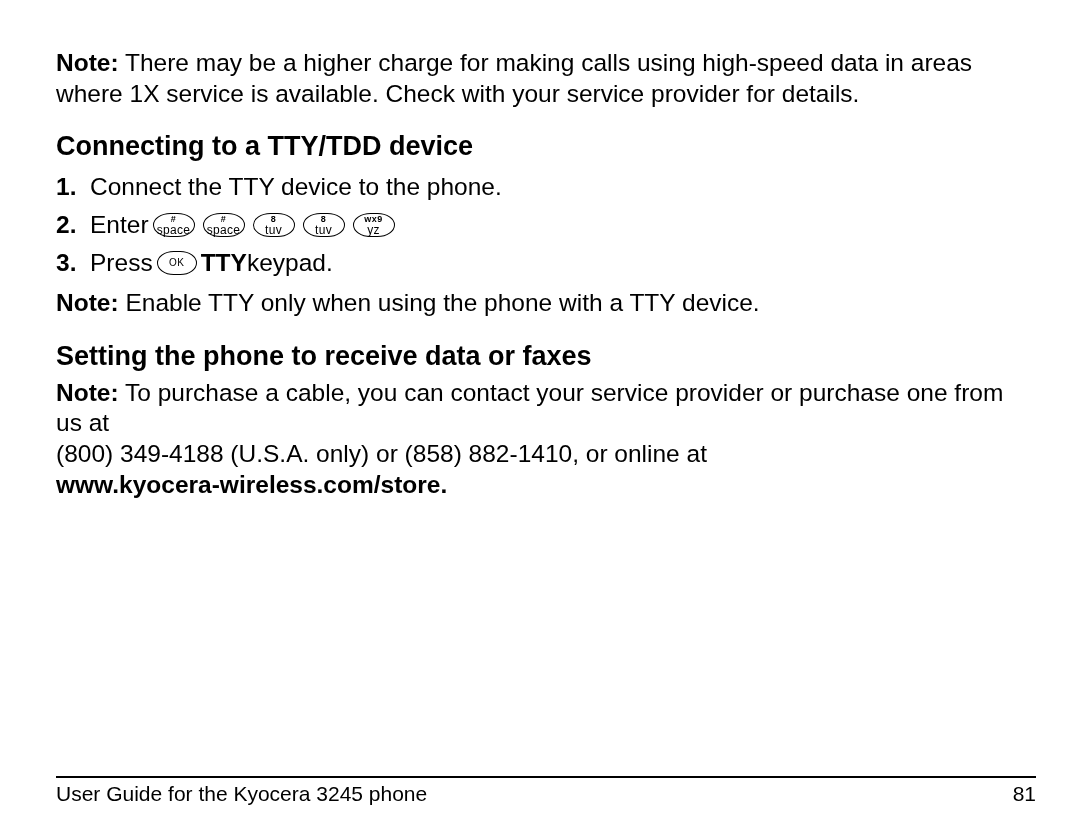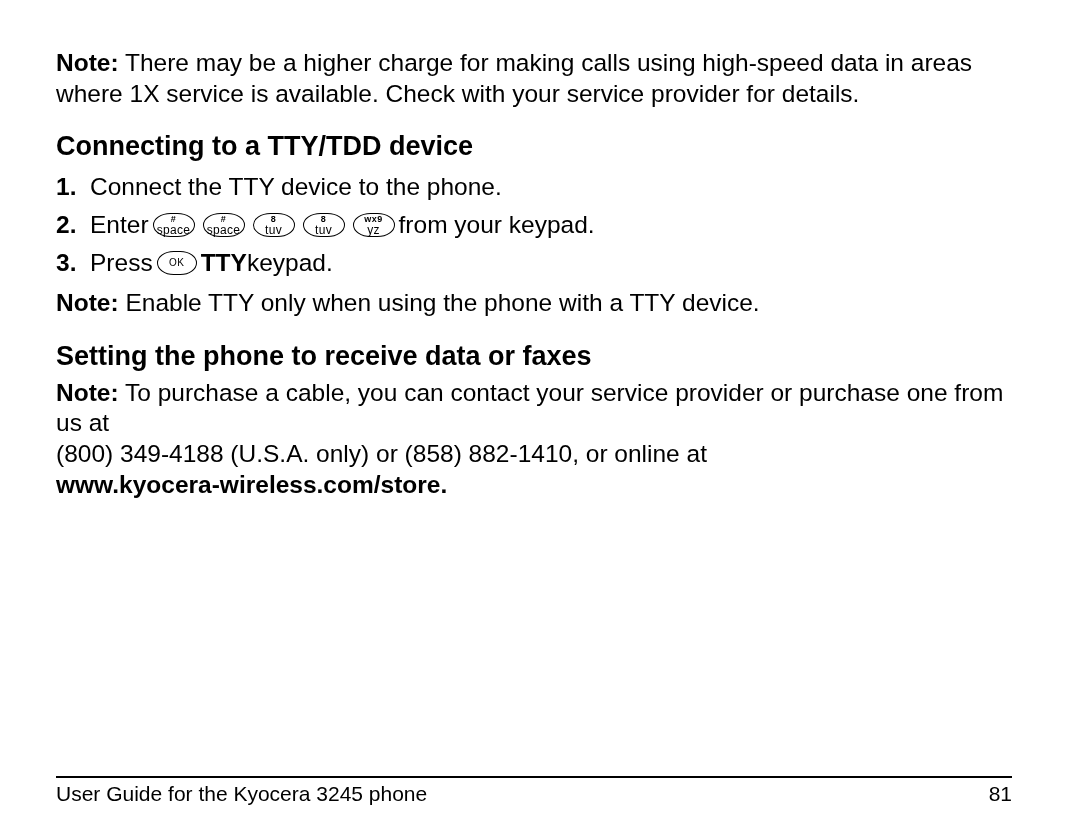--- a/index.html
+++ b/index.html
@@ -77,21 +77,21 @@
     margin: 0 4px;
     vertical-align: middle;
     font-size: 10px;
     font-weight: normal;
     letter-spacing: 0.5px;
     flex: 0 0 auto;
   }
   .footer-wrap {
     position: absolute;
     left: 56px;
-    right: 68px;
+    right: 44px;
     bottom: 28px;
   }
   .footer-line {
     border-top: 2px solid #000;
     padding-top: 4px;
     display: flex;
     justify-content: space-between;
     font-size: 21px;
   }
 </style>
@@ -127,21 +127,20 @@
         <span class="bot">tuv</span>
       </span>
       <span class="key">
         <span class="top">8</span>
         <span class="bot">tuv</span>
       </span>
       <span class="key">
         <span class="top">wx9</span>
         <span class="bot">yz</span>
       </span>
-      <span> from your keypad.</span>
     </li>
     <li>
       <span class="step-num">3.</span>
       <span>Press </span>
       <span class="key-ok">OK</span>
       <span class="bold">TTY</span>
       <span> keypad.</span>
     </li>
   </ol>
 

